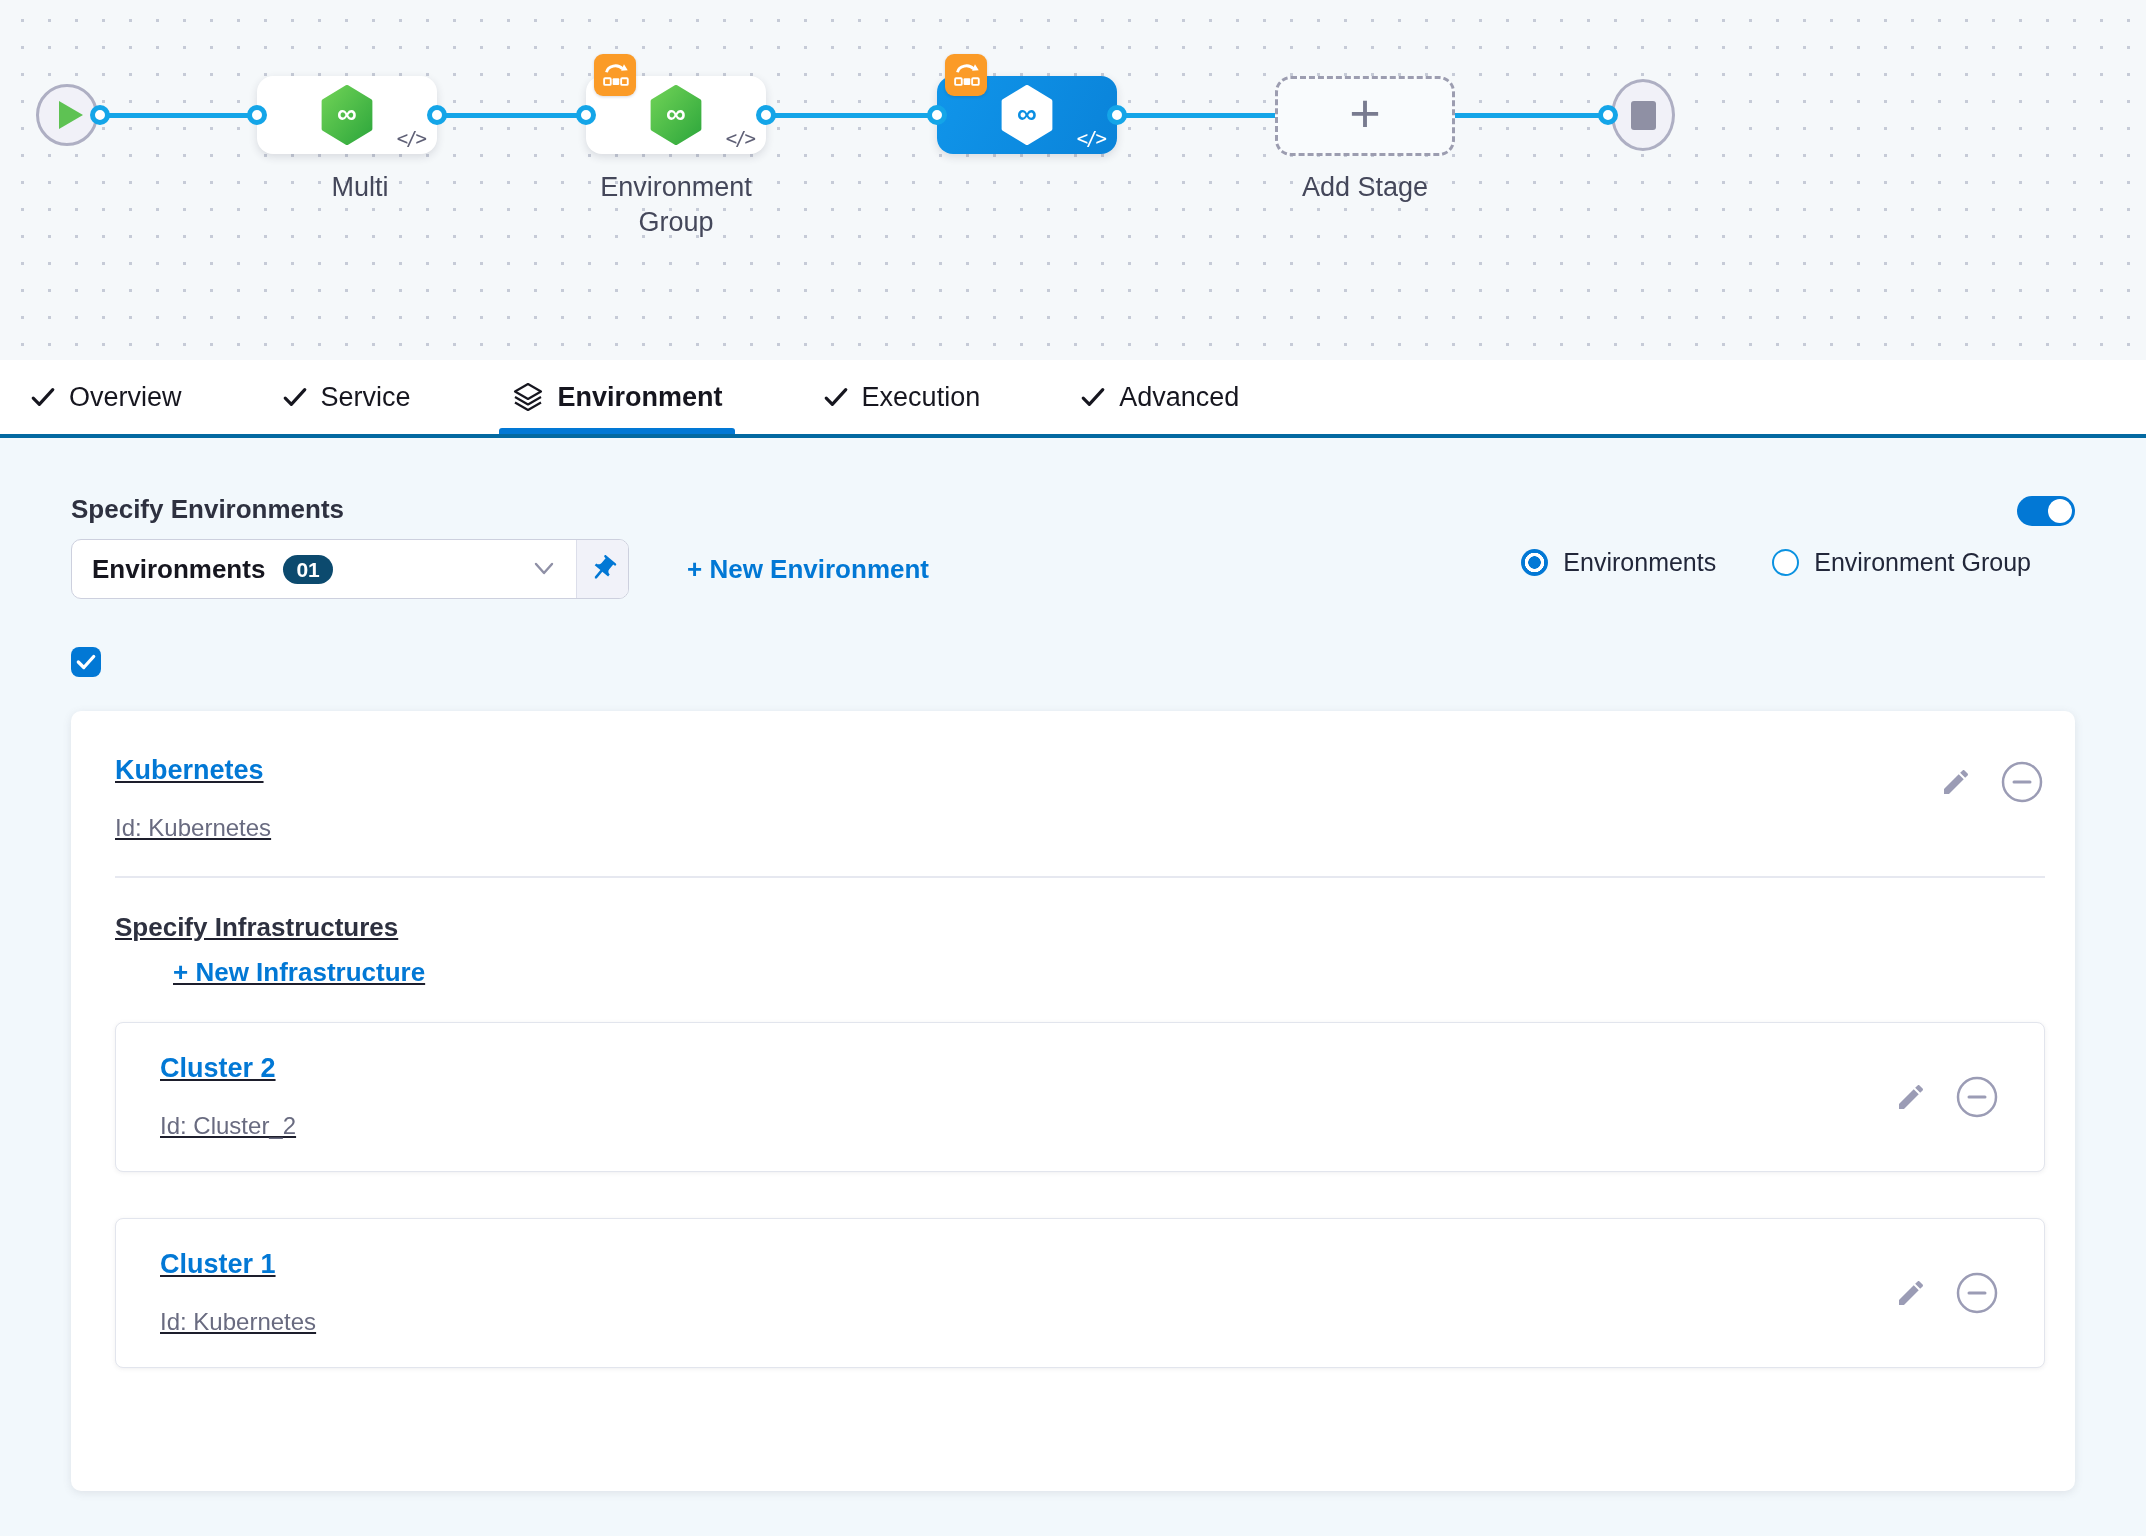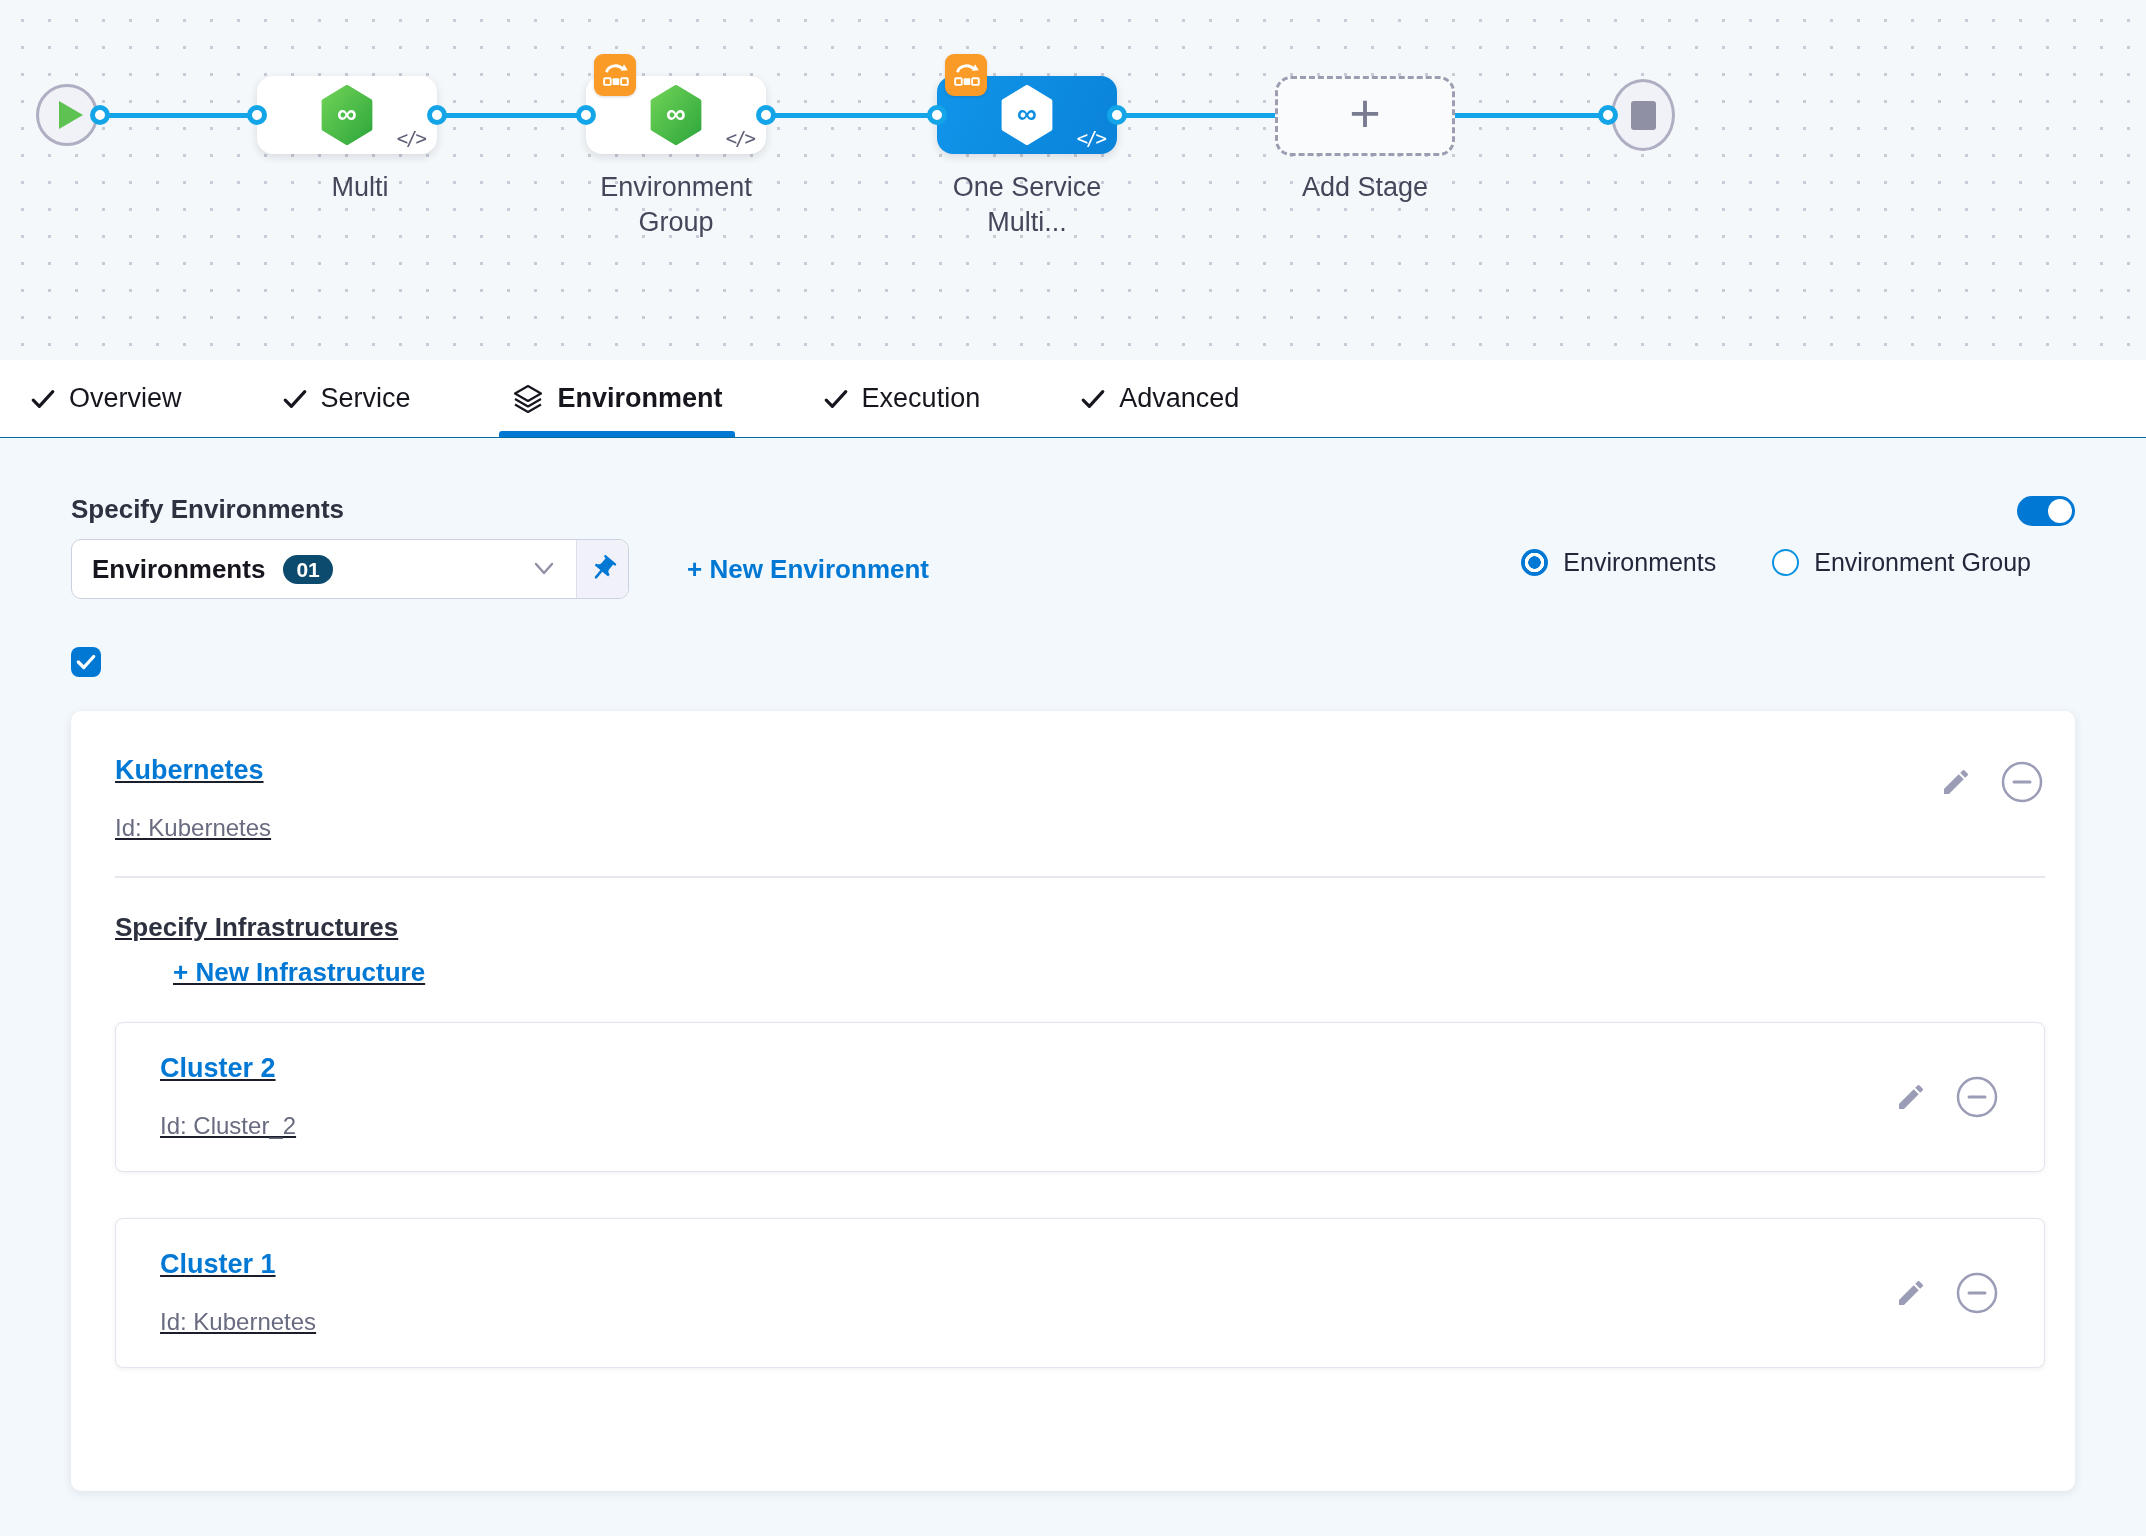--- a/index.html
+++ b/index.html
@@ -36,21 +36,21 @@
   .code-glyph { position:absolute; right:12px; bottom:5px; font-family:"DejaVu Sans Mono","Liberation Mono",monospace; font-size:19px; color:#5f6076; letter-spacing:-2px; }
   .stage-node.selected .code-glyph { color:#fff; }
   .exec-badge {
     position:absolute; left:8px; top:-22px; width:42px; height:42px; background:#fb9b27; border-radius:9px;
     display:flex; align-items:center; justify-content:center; box-shadow:0 1px 3px rgba(40,41,61,.18);
   }
   .node-label { position:absolute; top:170px; width:220px; text-align:center; font-size:27px; line-height:35px; color:#44475a; }
   .edge-dot { position:absolute; top:105px; width:20px; height:20px; background:#fff; border:5px solid #14a5e8; border-radius:50%; }
 
   
-  .tabbar { height:78px; background:#fff; border-bottom:1px solid #0369a1; display:flex; align-items:center; padding-left:30px; position:relative; }
+  .tabbar { height:78px; background:#fff; border-bottom:4px solid #0369a1; display:flex; align-items:center; padding-left:30px; position:relative; }
   .tab { display:flex; align-items:center; gap:13px; margin-right:100px; font-size:27px; color:#16161f; height:100%; position:relative; cursor:default; }
   .tab.active { font-weight:700; }
   .tab.active::after { content:""; position:absolute; left:-12px; right:-12px; bottom:0; height:6px; background:#0278d5; border-radius:3px 3px 0 0; }
 
   
   .content { padding:0 71px; }
   .row-top { display:flex; justify-content:space-between; align-items:flex-start; margin-top:56px; }
   .section-label { font-size:26px; font-weight:600; color:#2e3140; }
   .dd-row { display:flex; align-items:center; margin-top:14px; }
   .dropdown { display:flex; width:558px; height:60px; background:#fff; border:1.5px solid #cdd0de; border-radius:10px; overflow:hidden; }
@@ -164,21 +164,20 @@
   <div class="edge-dot" style="left:247px"></div>
   <div class="edge-dot" style="left:427px"></div>
   <div class="edge-dot" style="left:576px"></div>
   <div class="edge-dot" style="left:756px"></div>
   <div class="edge-dot" style="left:927px"></div>
   <div class="edge-dot" style="left:1107px"></div>
   <div class="edge-dot" style="left:1598px"></div>
 
   <div class="node-label" style="left:250px">Multi</div>
   <div class="node-label" style="left:566px">Environment Group</div>
-  <div class="node-label" style="left:917px">One Service Multi...</div>
   <div class="node-label" style="left:1255px">Add Stage</div>
 </div>
 
 <div class="tabbar">
   <div class="tab">
     <svg width="26" height="22" viewBox="0 0 20 18">
       <polyline points="2,10 7,15 18,3" fill="none" stroke="#16161f" stroke-width="2.6" stroke-linecap="round" stroke-linejoin="round"></polyline>
     </svg>
     <span>Overview</span>
   </div>

